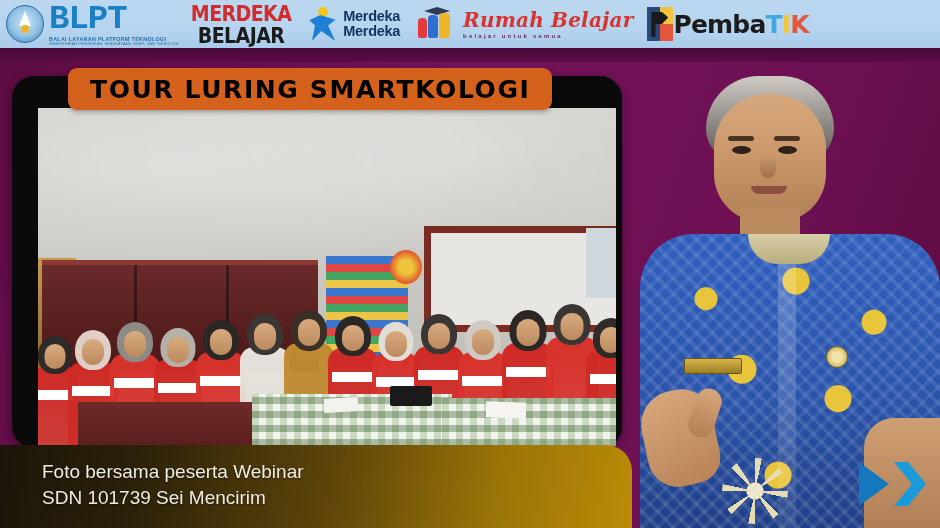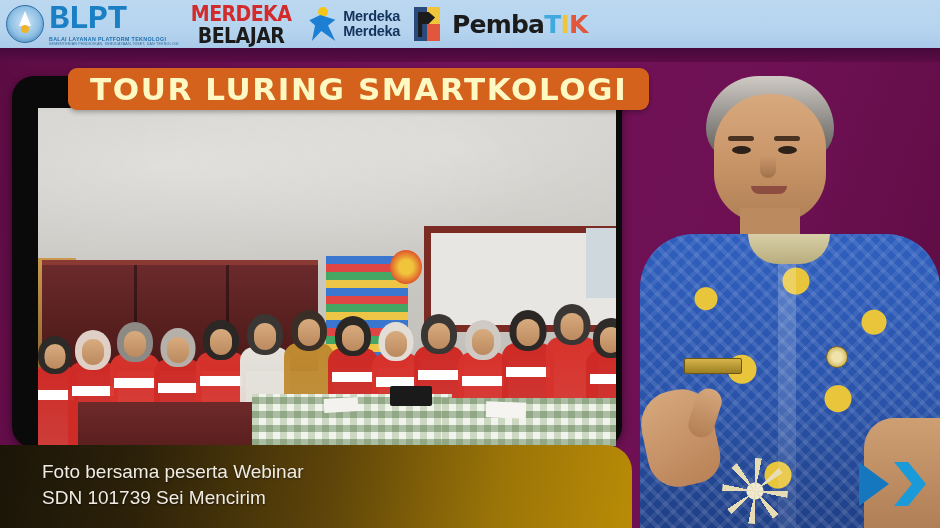--- a/index.html
+++ b/index.html
@@ -67,21 +67,21 @@
     clip-path:polygon(50% 0,100% 45%,50% 90%,0 45%);}
   .rb-ico .rb1{position:absolute;left:4px;top:11px;width:9px;height:20px;background:#e23b3b;border-radius:4px 4px 2px 2px;}
   .rb-ico .rb2{position:absolute;left:14px;top:8px;width:10px;height:23px;background:#2e6fd0;border-radius:4px 4px 2px 2px;}
   .rb-ico .rb3{position:absolute;left:25px;top:6px;width:11px;height:25px;background:#f0b429;border-radius:4px 4px 2px 2px;}
   .rb-txt{display:flex;flex-direction:column;line-height:1;}
   .rb-1{font-size:20px;font-style:italic;font-weight:bold;color:#d8332e;letter-spacing:.2px;
     font-family:"DejaVu Serif",serif;}
   .rb-2{font-size:6px;color:#6b2b6b;letter-spacing:2.2px;margin-top:3px;font-weight:bold;}
 
   
-  .pb{margin-left:14px;gap:12px;align-items:center;}
+  .pb{margin-left:14px;gap:0;align-items:center;}
   .pb-mark{width:26px;height:34px;position:relative;flex:none;}
   .pb-mark .q1{position:absolute;left:0;top:0;width:13px;height:17px;background:#2a4a7c;}
   .pb-mark .q2{position:absolute;left:13px;top:0;width:13px;height:17px;background:#f0c53c;}
   .pb-mark .q3{position:absolute;left:0;top:17px;width:13px;height:17px;background:#2a4a7c;}
   .pb-mark .q4{position:absolute;left:13px;top:17px;width:13px;height:17px;background:#e2563c;}
   .pb-mark .pc{position:absolute;left:4px;top:5px;width:17px;height:25px;background:#1b1b1b;
     clip-path:polygon(0 0,62% 0,100% 22%,62% 48%,24% 48%,24% 100%,0 100%);}
   .pb-txt{font-size:25px;font-weight:bold;color:#1b1b1b;letter-spacing:-.8px;
     font-family:"DejaVu Sans",sans-serif;}
   .pb-t{color:#3fa9e0;} .pb-i{color:#f0c53c;} .pb-k{color:#e2563c;}
@@ -131,21 +131,21 @@
                repeating-linear-gradient(0deg,rgba(120,150,110,.55) 0 7px,transparent 7px 14px);
     background-blend-mode:multiply;}
   .paper1{position:absolute;left:286px;bottom:34px;width:34px;height:14px;background:#f4f2ee;transform:rotate(-3deg);}
   .paper2{position:absolute;left:448px;bottom:28px;width:40px;height:16px;background:#f6f4f0;transform:rotate(2deg);}
   .box-dark{position:absolute;left:352px;bottom:40px;width:42px;height:20px;background:#1a1a1a;border-radius:2px;}
 
   
   .title-pill{position:absolute;left:68px;top:68px;height:42px;padding:0 22px;
     display:flex;align-items:center;background:#d4621d;border-radius:9px;
     box-shadow:0 2px 5px rgba(0,0,0,.3);}
-  .title-pill span{color:#fef9c3;font-size:31px;font-weight:bold;letter-spacing:1.6px;
+  .title-pill span{color:#000000;font-size:25px;font-weight:bold;letter-spacing:1.6px;
     font-family:"DejaVu Sans",sans-serif;white-space:nowrap;}
 
   
   .caption{position:absolute;left:0;top:445px;width:632px;height:83px;
     background:linear-gradient(100deg,#1b1508 0%,#2c2109 22%,#5d4409 52%,#9a7408 78%,#b98b06 100%);
     border-top-right-radius:26px;}
   .caption .line{color:#f0ece4;font-size:19px;line-height:1.35;white-space:nowrap;
     text-shadow:0 1px 2px rgba(0,0,0,.6);margin-left:6px;}
   .caption .cw{position:absolute;left:36px;top:14px;}
 
@@ -233,20 +233,32 @@
       <div class="mm-ico">
         <div class="head"></div>
           <div class="body"></div>
       </div>
       <div class="mm-txt">
         <div class="mm-1">Merdeka</div>
         <div class="mm-2">Merdeka</div>
       </div>
     </div>
 
+    <div class="logo rb">
+      <div class="rb-ico">
+        <div class="cap"></div>
+          <div class="rb1"></div>
+          <div class="rb2"></div>
+          <div class="rb3"></div>
+      </div>
+      <div class="rb-txt">
+        <div class="rb-1">Rumah Belajar</div>
+        <div class="rb-2">belajar untuk semua</div>
+      </div>
+    </div>
 
     <div class="logo pb">
       <div class="pb-mark">
         <div class="q1"></div>
           <div class="q2"></div>
           <div class="q3"></div>
           <div class="q4"></div>
           <div class="pc"></div>
       </div>
       <div class="pb-txt">

